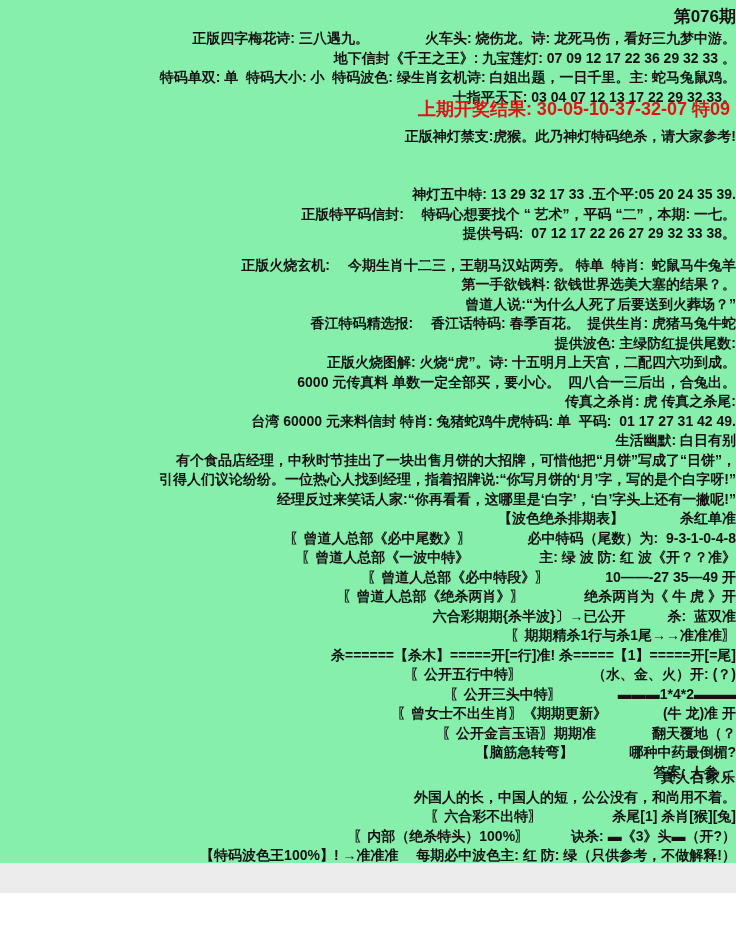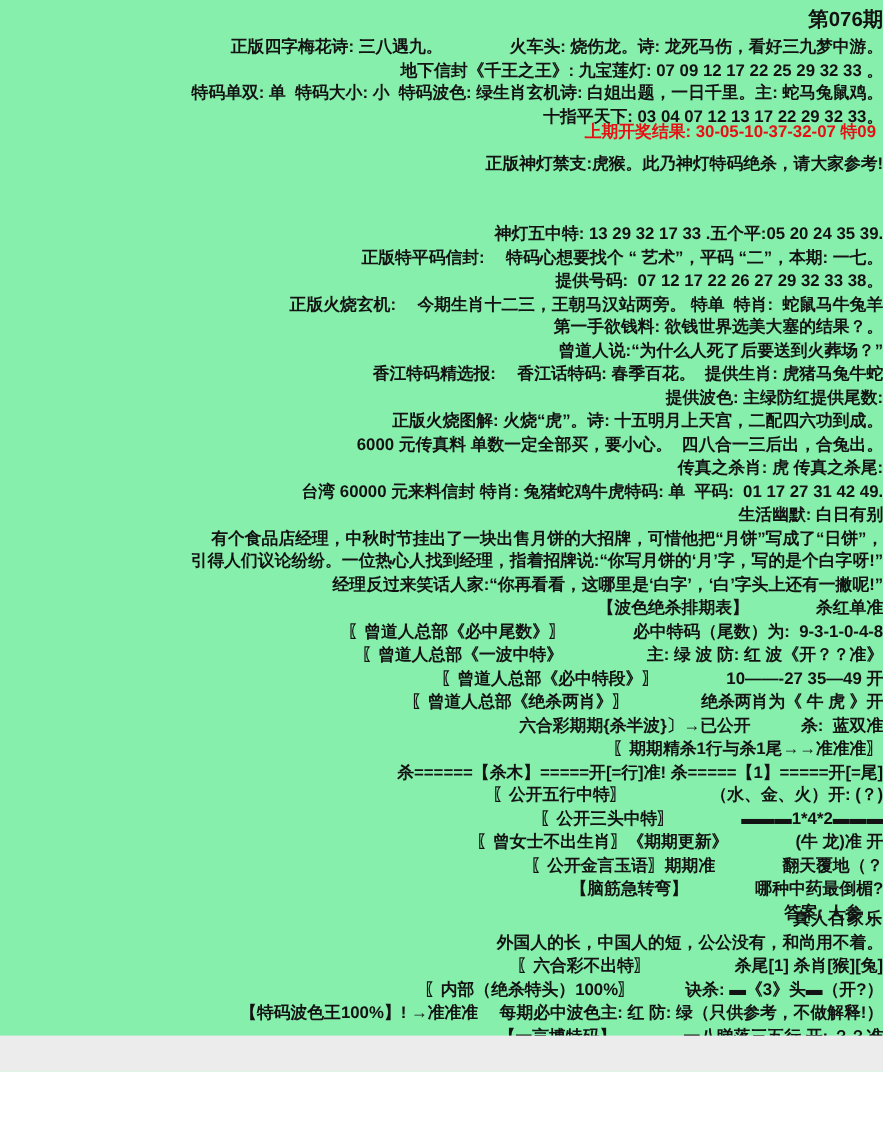--- a/index.html
+++ b/index.html
@@ -18,43 +18,43 @@
   .i8{padding-left:8px;}
   .i16{padding-left:28px;}
   .i30{padding-left:30px;}
   .i38{padding-left:38px;}
   .i55{padding-left:55px;}
   .i85{padding-left:85px;}
   .i90{padding-left:44px;}
   .i115{padding-left:115px;}
   .i415{padding-left:415px;}
   .i448{padding-left:448px;}
-  .mt12{}
+  .mt12{margin-top:12px;}
   .rel{position:relative;}
   .red{
     position:absolute;
     right:6px;top:-7px;
     color:#e51114;
     font-weight:700;
-    font-size:14px;
+    font-size:18px;
     white-space:pre;
   }
   .wm{font-weight:800;margin-top:-14px;letter-spacing:1px;}
   .bottom-strip{
     position:absolute;left:0;right:0;bottom:0;height:30px;
     background:#ececec;
   }
 </style>
 </head>
 <body>
 
 <div class="page">
   <div class="ln title i55">第076期</div>
   <div class="ln i55">正版四字梅花诗: 三八遇九。　　　　火车头: 烧伤龙。诗: 龙死马伤，看好三九梦中游。</div>
-  <div class="ln i85">地下信封《千王之王》: 九宝莲灯: 07 09 12 17 22 25 29 32 33 。</div>
+  <div class="ln i85">地下信封《千王之王》: 九宝莲灯: 07 09 12 17 22 36 29 32 33 。</div>
   <div class="ln i8">特码单双: 单  特码大小: 小  特码波色: 绿生肖玄机诗: 白姐出题，一日千里。主: 蛇马兔鼠鸡。</div>
   <div class="ln i8">十指平天下: 03 04 07 12 13 17 22 29 32 33。</div>
   <div class="ln i55 rel">
     <span>正版神灯禁支:虎猴。此乃神灯特码绝杀，请大家参考!</span>
     <span class="red">上期开奖结果: 30-05-10-37-32-07 特09</span>
   </div>
   <div class="ln i8">神灯五中特: 13 29 32 17 33 .五个平:05 20 24 35 39.</div>
   <div class="ln i55">正版特平码信封:　 特码心想要找个 “ 艺术”，平码 “二”，本期: 一七。</div>
   <div class="ln i8">提供号码:  07 12 17 22 26 27 29 32 33 38。</div>
   <div class="ln i55 mt12">正版火烧玄机:　 今期生肖十二三，王朝马汉站两旁。 特单  特肖:  蛇鼠马牛兔羊</div>

